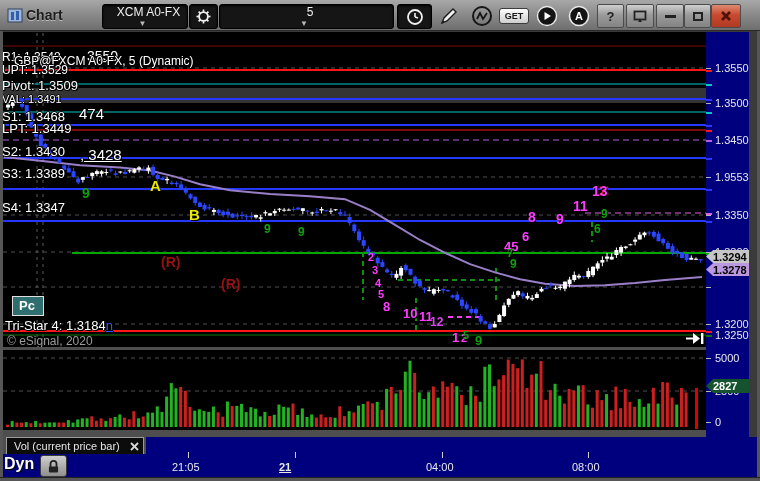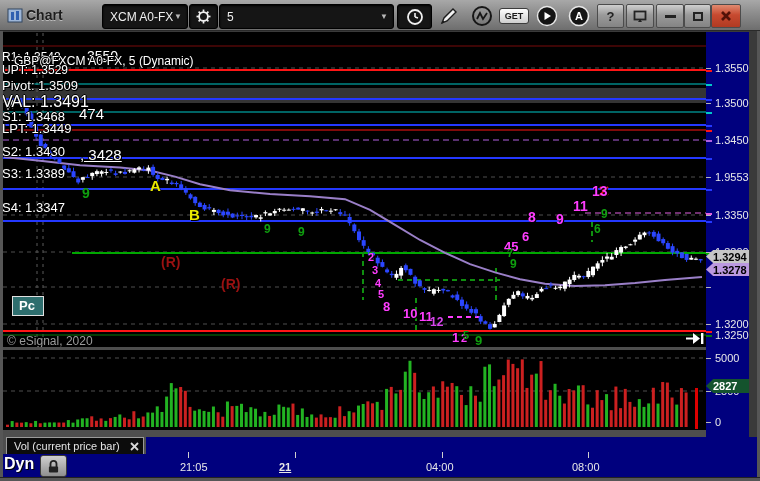--- a/index.html
+++ b/index.html
@@ -4,21 +4,21 @@
 <style>
   html,body{margin:0;padding:0;}
   body{width:760px;height:481px;position:relative;overflow:hidden;background:#3a3a3a;
        font-family:"Liberation Sans",sans-serif;-webkit-font-smoothing:none;}
   .abs{position:absolute;}
   
   #titlebar{left:0;top:0;width:760px;height:31px;
     background:linear-gradient(#a8a8a8,#8f8f8f 40%,#6e6e6e);border-bottom:1px solid #2a2a2a;box-sizing:border-box;}
   .tb-title{left:26px;top:7px;font-size:14px;font-weight:bold;color:#1c1c1c;text-shadow:0 1px 0 #bcbcbc;}
   .combo{background:#151515;border:1px solid #000;border-radius:3px;color:#efefef;font-size:12px;
-    box-shadow:inset 0 1px 2px #000;display:flex;align-items:center;}
+    box-shadow:inset 0 1px 2px #000;display:flex;align-items:center;flex-direction:column;}
   .combo .val{padding-left:7px;flex:1;}
   .combo .dd{color:#b8b8b8;font-size:8px;padding-right:5px;}
   .toolbtn{display:flex;align-items:center;justify-content:center;}
   .winbtn{background:linear-gradient(#cfcfcf,#9a9a9a 45%,#848484);border:1px solid #4c4c4c;border-radius:2px;
     display:flex;align-items:center;justify-content:center;font-weight:bold;color:#222;font-size:13px;}
   .winbtn.close{background:linear-gradient(#e08a70,#c74a30 45%,#b03a22);}
   
   #leftborder{left:0;top:31px;width:3px;height:446px;background:#565656;}
   #rightborder{left:757px;top:31px;width:3px;height:446px;background:#565656;}
   #bottomborder{left:0;top:477px;width:760px;height:4px;background:#565656;border-top:1px solid #222;box-sizing:border-box;}
@@ -487,21 +487,21 @@
       <rect x="698.6399999999986" y="259.0976669431374" width="4" height="1.3122190183121347" fill="#2b46ff"></rect>
       <line x1="600" y1="187" x2="608" y2="195" stroke="#e21212" stroke-width="2"></line>
       <line x1="608" y1="187" x2="600" y2="195" stroke="#e21212" stroke-width="2"></line>
     </svg>
   <div id="price-overlays">
       <div class="abs olab" style="left: -1px; top: 18px; font-size: 12px;">R1: 1.3548</div>
       <div class="abs olab" style="left: 84px; top: 16px; font-size: 14px;">3550</div>
       <div class="abs olab" style="left: 11px; top: 22px; font-size: 12px;">GBP@FXCM A0-FX, 5 (Dynamic)</div>
       <div class="abs olab" style="left: -1px; top: 31px; font-size: 12px;">UPT: 1.3529</div>
       <div class="abs olab" style="left: -1px; top: 46px; font-size: 13px;">Pivot: 1.3509</div>
-      <div class="abs olab" style="left: -1px; top: 61px; font-size: 16px;">VAL: 1.3491</div>
+      <div class="abs olab" style="left: -1px; top: 61px; font-size: 11px;">VAL: 1.3491</div>
       <div class="abs olab" style="left: -1px; top: 77px; font-size: 13px;">S1: 1.3468</div>
       <div class="abs olab" style="left: 76px; top: 73px; font-size: 15px;">474</div>
       <div class="abs olab" style="left: -1px; top: 89px; font-size: 13px;">LPT: 1.3449</div>
       <div class="abs olab" style="left: -1px; top: 112px; font-size: 13px;">S2: 1.3430</div>
       <div class="abs olab" style="left: 77px; top: 114px; font-size: 15px; text-decoration: underline;">, 3428</div>
       <div class="abs olab" style="left: -1px; top: 134px; font-size: 13px;">S3: 1.3389</div>
       <div class="abs olab" style="left: -1px; top: 168px; font-size: 13px;">S4: 1.3347</div>
       <div class="abs wave" style="left: 147px; top: 145px; font-size: 15px; color: rgb(232, 232, 0);">A</div>
       <div class="abs wave" style="left: 186px; top: 174px; font-size: 15px; color: rgb(232, 232, 0);">B</div>
       <div class="abs wave" style="left: 158px; top: 222px; font-size: 14px; color: rgb(155, 17, 17);">(R)</div>
@@ -528,20 +528,23 @@
       <div class="abs wave" style="left: 507px; top: 225px; font-size: 12px; color: rgb(15, 160, 15);">9</div>
       <div class="abs wave" style="left: 504px; top: 215px; font-size: 11px; color: rgb(15, 160, 15);">7</div>
       <div class="abs wave" style="left: 591px; top: 190px; font-size: 12px; color: rgb(15, 160, 15);">6</div>
       <div class="abs wave" style="left: 598px; top: 175px; font-size: 12px; color: rgb(15, 160, 15);">9</div>
       <div class="abs wave" style="left: 460px; top: 297px; font-size: 11px; color: rgb(15, 160, 15);">5</div>
       <div class="abs wave" style="left: 472px; top: 301px; font-size: 13px; color: rgb(15, 160, 15);">9</div>
     </div>
 
   <div id="pc-badge" class="abs" style="left:9px;top:264px">
     <span>Pc</span>
+  </div>
+  <div class="abs olab" style="left:2px;top:286px;font-size:13px">
+    <span>Tri-Star 4: 1.3184</span><span style="color:#3355ff;text-decoration:underline">n</span>
   </div>
   <div class="abs" style="left:4px;top:302px;font-size:12px;color:#9c9c9c;text-shadow:1px 1px #000">© eSignal, 2020</div>
 
   <svg class="abs" style="left:682px;top:300px" width="19" height="13" viewBox="0 0 19 13">
     <line x1="1" y1="6.5" x2="9" y2="6.5" stroke="#fff" stroke-width="2"></line>
     <polygon points="8,1 15,6.5 8,12" fill="#fff"></polygon>
     <rect x="16" y="1" width="2.4" height="11" fill="#fff"></rect>
   </svg>
 </div>
 
@@ -759,19 +762,19 @@
     <div class="abs tick" style="top: 326px; width: 5px; background: rgb(184, 184, 184);"></div>
     <div class="abs axlab" style="top: 320px;">5000</div>
     <div class="abs tick" style="top: 359px; width: 5px; background: rgb(184, 184, 184);"></div>
     <div class="abs axlab" style="top: 353px;">2500</div>
     <div class="abs tick" style="top: 390px; width: 5px; background: rgb(184, 184, 184);"></div>
     <div class="abs axlab" style="top: 384px;">0</div>
     <div class="abs badge" style="top: 347px; background: #14532d; color: rgb(255, 255, 255); height: 14px;">2827</div>
   </div>
 
 <div class="abs timetick" style="left: 188px;"></div>
-<div class="abs timelab" style="left: 172px; font-weight: normal; margin-left: 8px;">21:05</div>
+<div class="abs timelab" style="left: 172px; font-weight: normal;">21:05</div>
 <div class="abs timetick" style="left: 295px;"></div>
 <div class="abs timelab" style="left: 279px; font-weight: bold; text-decoration: underline;">21</div>
 <div class="abs timetick" style="left: 442px;"></div>
 <div class="abs timelab" style="left: 426px; font-weight: normal;">04:00</div>
 <div class="abs timetick" style="left: 588px;"></div>
 <div class="abs timelab" style="left: 572px; font-weight: normal;">08:00</div>
 
 </body></html>

